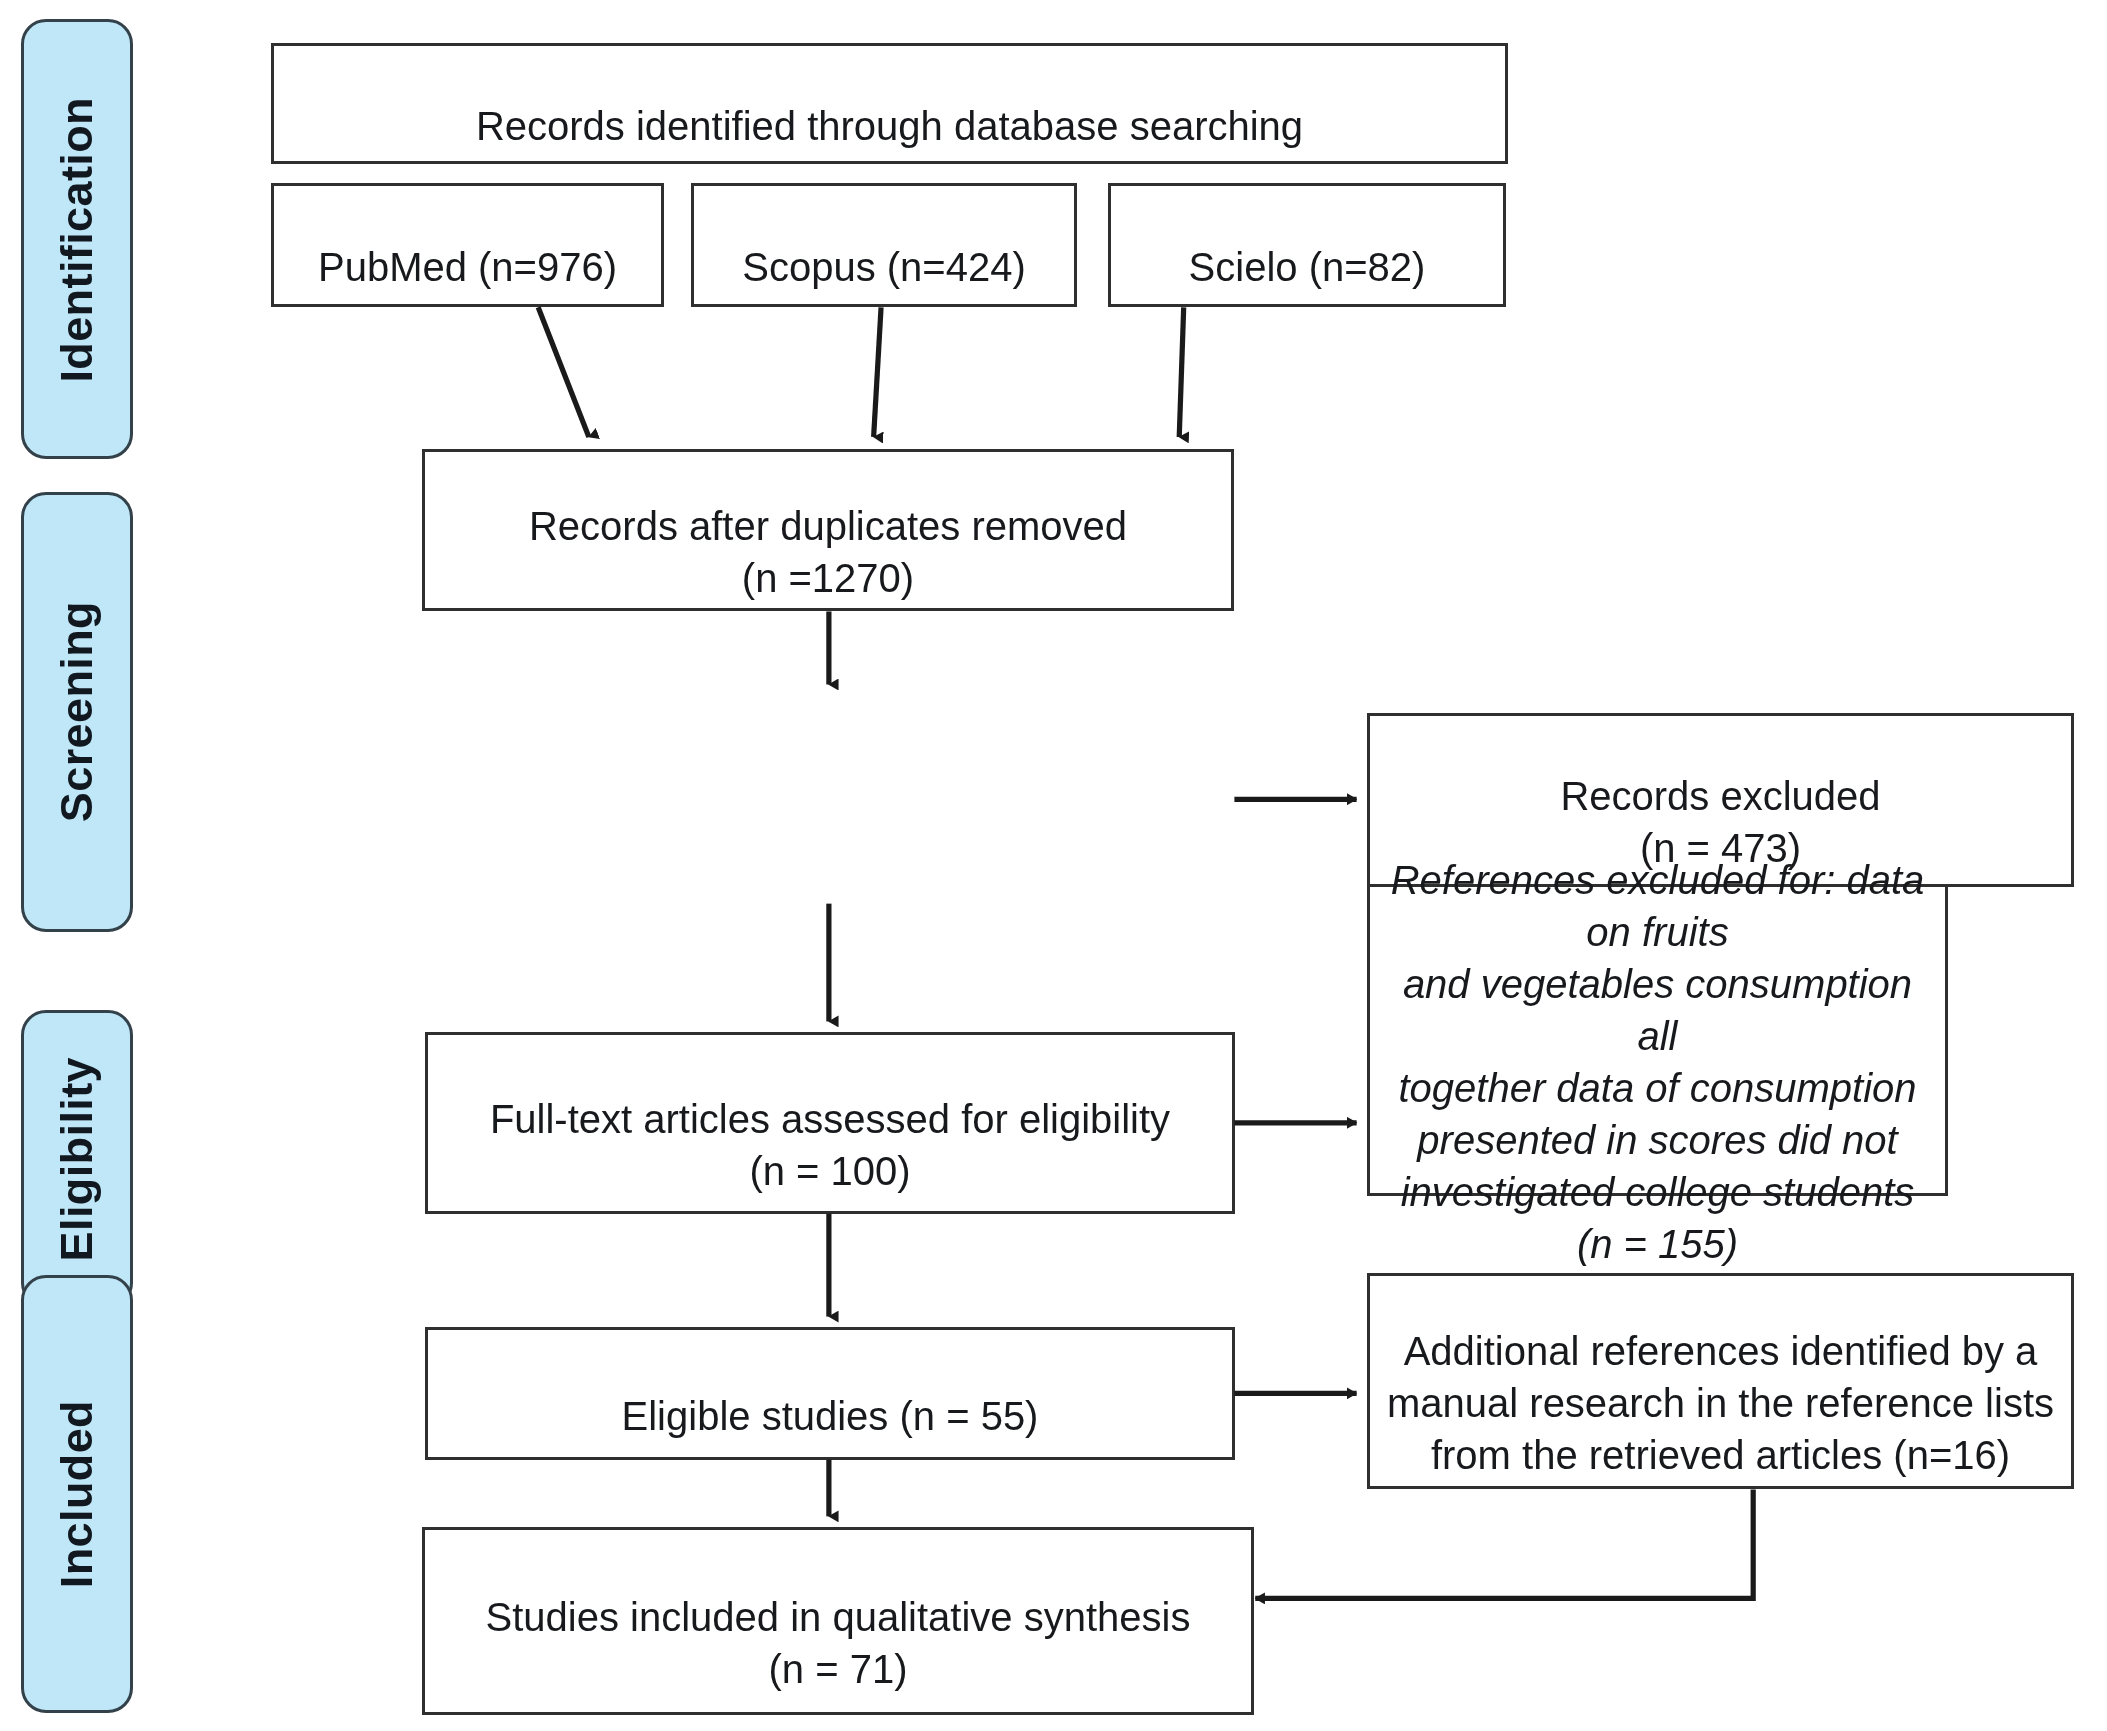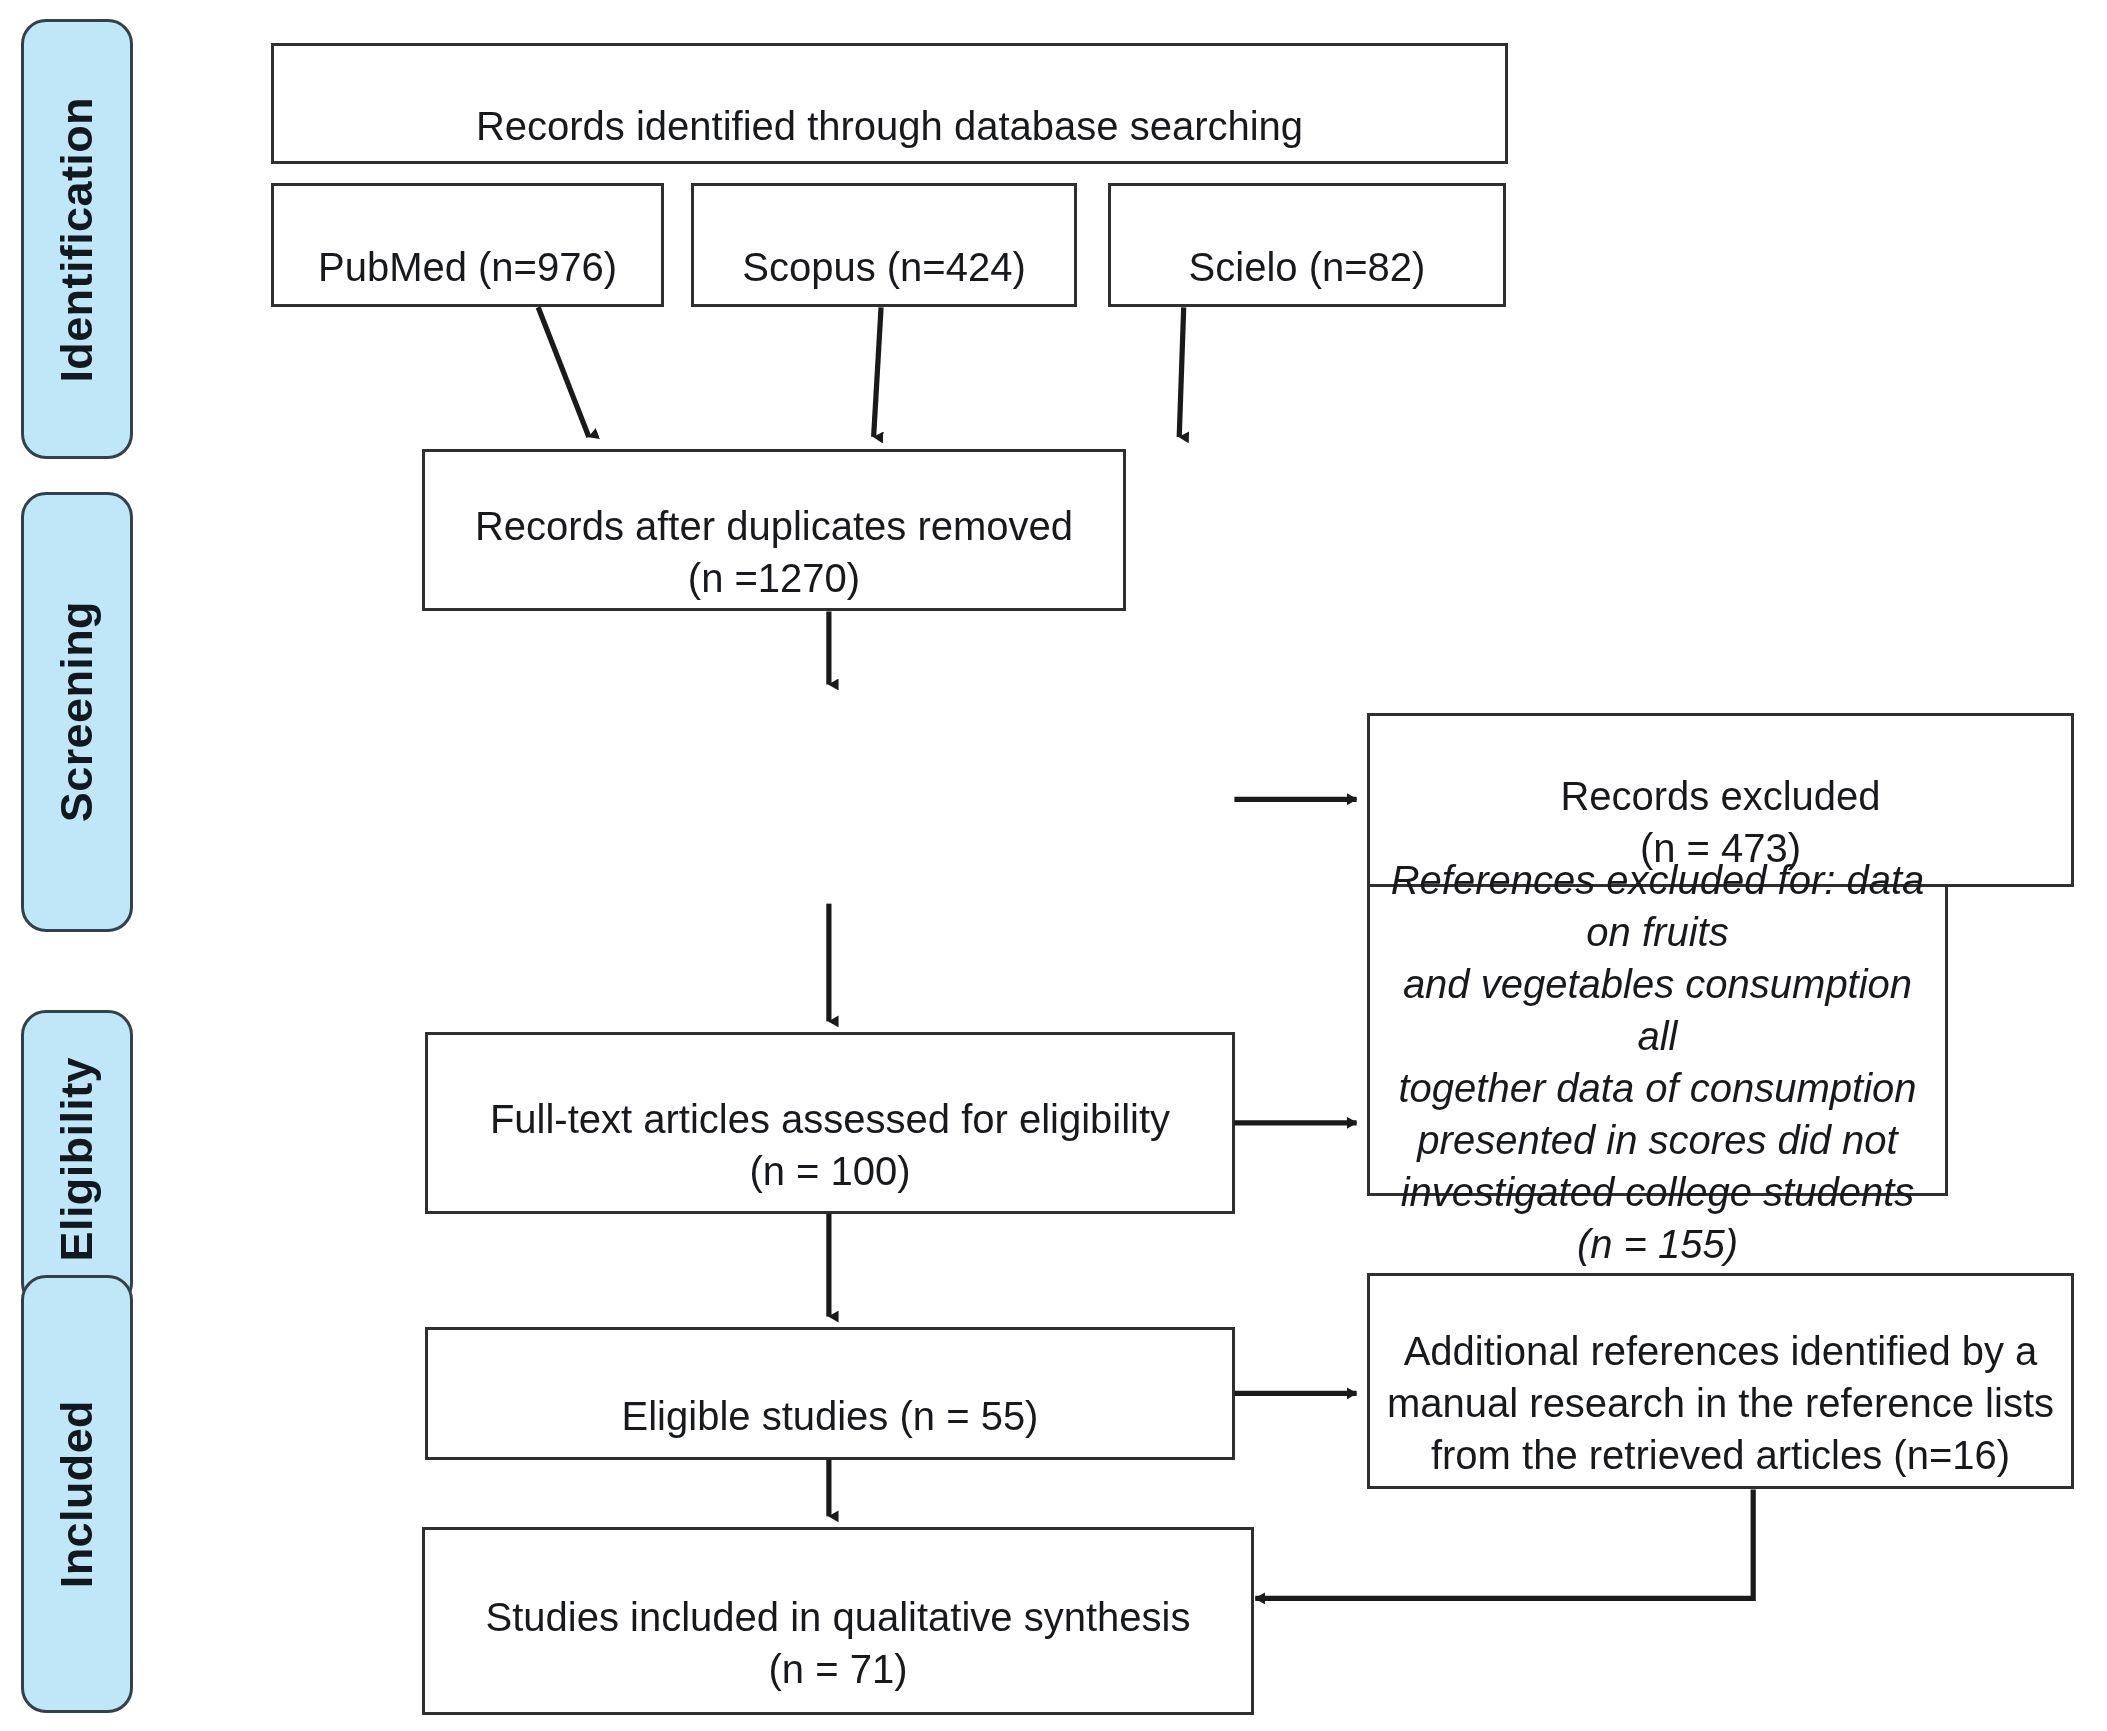--- a/index.html
+++ b/index.html
@@ -91,21 +91,21 @@
   </div>
 
   <div class="flow-box" style="left:691px; top:183px; width:386px; height:124px;">
     <span class="box-text">Scopus (n=424)</span>
   </div>
 
   <div class="flow-box" style="left:1108px; top:183px; width:398px; height:124px;">
     <span class="box-text">Scielo (n=82)</span>
   </div>
 
-  <div class="flow-box" style="left:422px; top:449px; width:704px; height:162px;">
+  <div class="flow-box" style="left:422px; top:449px; width:812px; height:162px;">
     <span class="box-text">Records after duplicates removed
 (n =1270)</span>
   </div>
 
 
   <div class="flow-box" style="left:1367px; top:713px; width:707px; height:174px;justify-content:center;">
     <span class="box-text">Records excluded
 (n = 473)</span>
   </div>
 

